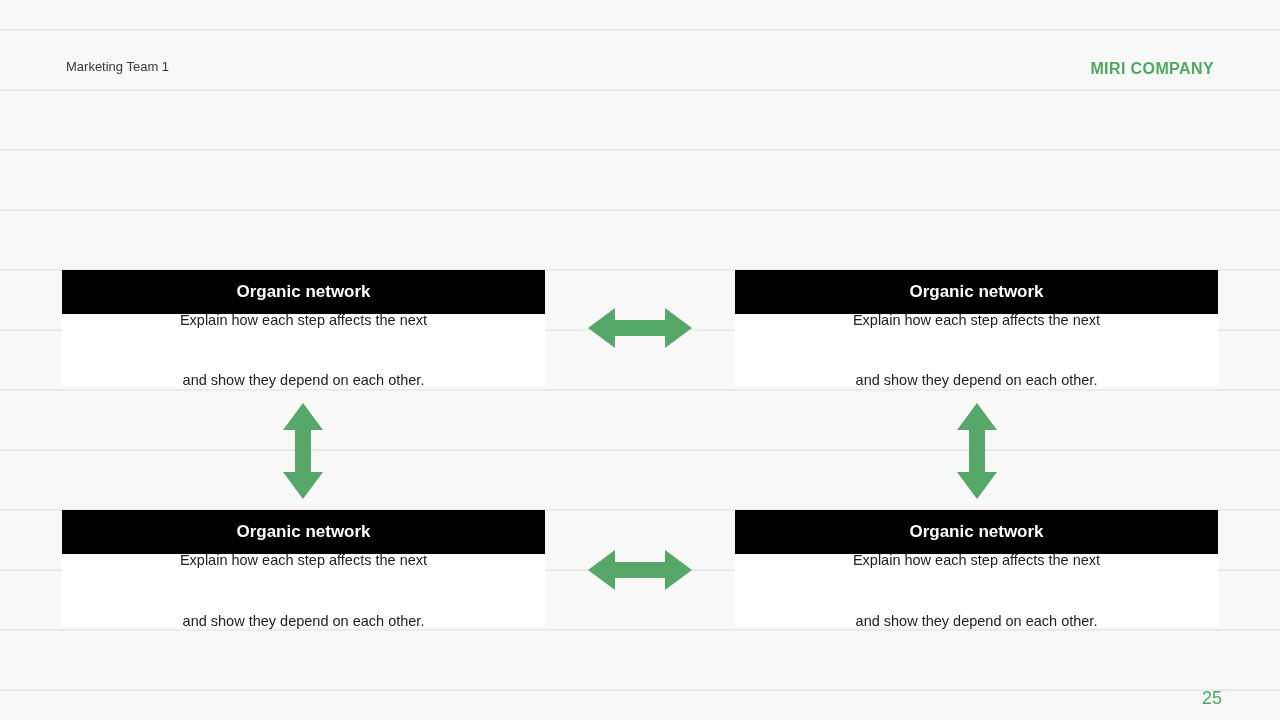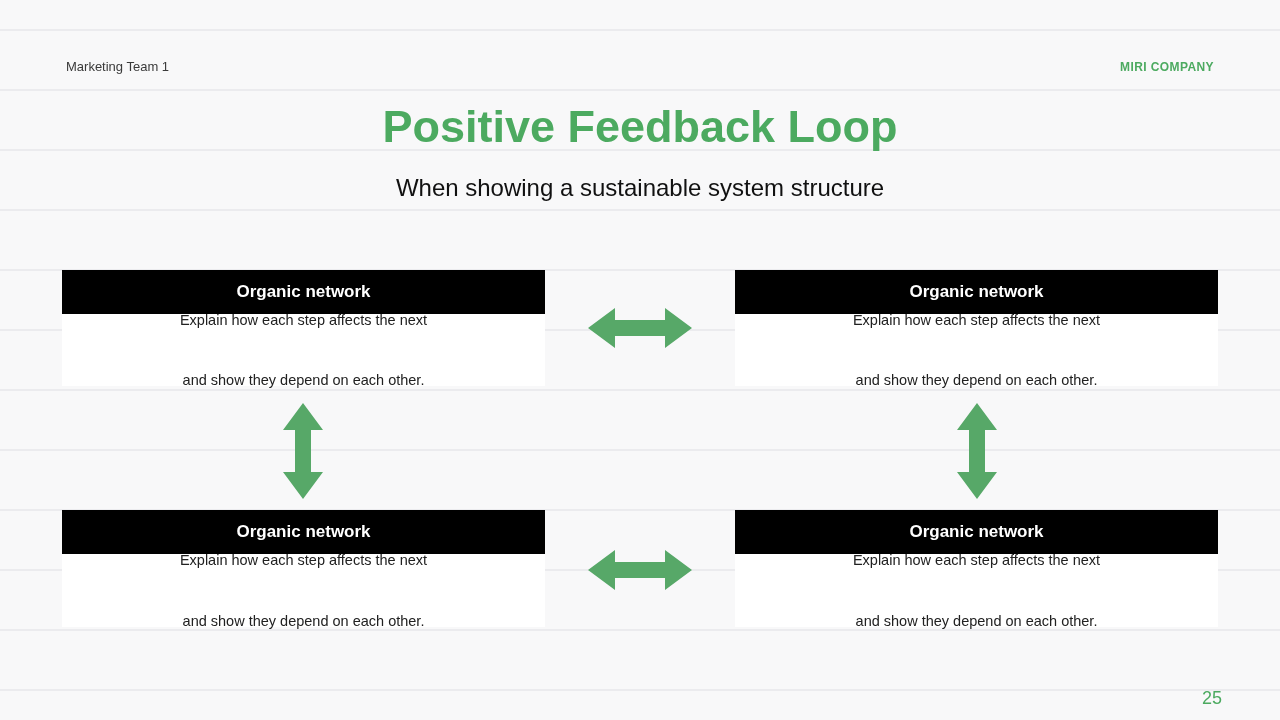--- a/index.html
+++ b/index.html
@@ -38,21 +38,21 @@
     top: 59px;
     left: 66px;
     font-size: 13px;
     color: var(--team-text);
     text-align: center;
   }
   .company-label {
     position: absolute;
     top: 60px;
     right: 66px;
-    font-size: 12px;
+    font-size: 16px;
     font-weight: bold;
     letter-spacing: 0.4px;
     color: var(--accent-green);
   }
   .slide-title {
     position: absolute;
     top: 101px;
     left: 0;
     width: 100%;
     text-align: center;
@@ -117,22 +117,20 @@
   }
 </style>
 </head>
 <body>
 
 <div class="slide">
 
   <div class="team-label">Marketing Team 1</div>
   <div class="company-label">MIRI COMPANY</div>
 
-  <h1 class="slide-title">Positive Feedback Loop</h1>
-  <h2 class="slide-subtitle">When showing a sustainable system structure</h2>
 
   <div class="card card-tl">
     <div class="card-header">Organic network</div>
     <div class="card-body">
       <div>Explain how each step affects the next</div>
       <div>and show they depend on each other.</div>
     </div>
   </div>
 
   <div class="card card-tr">

